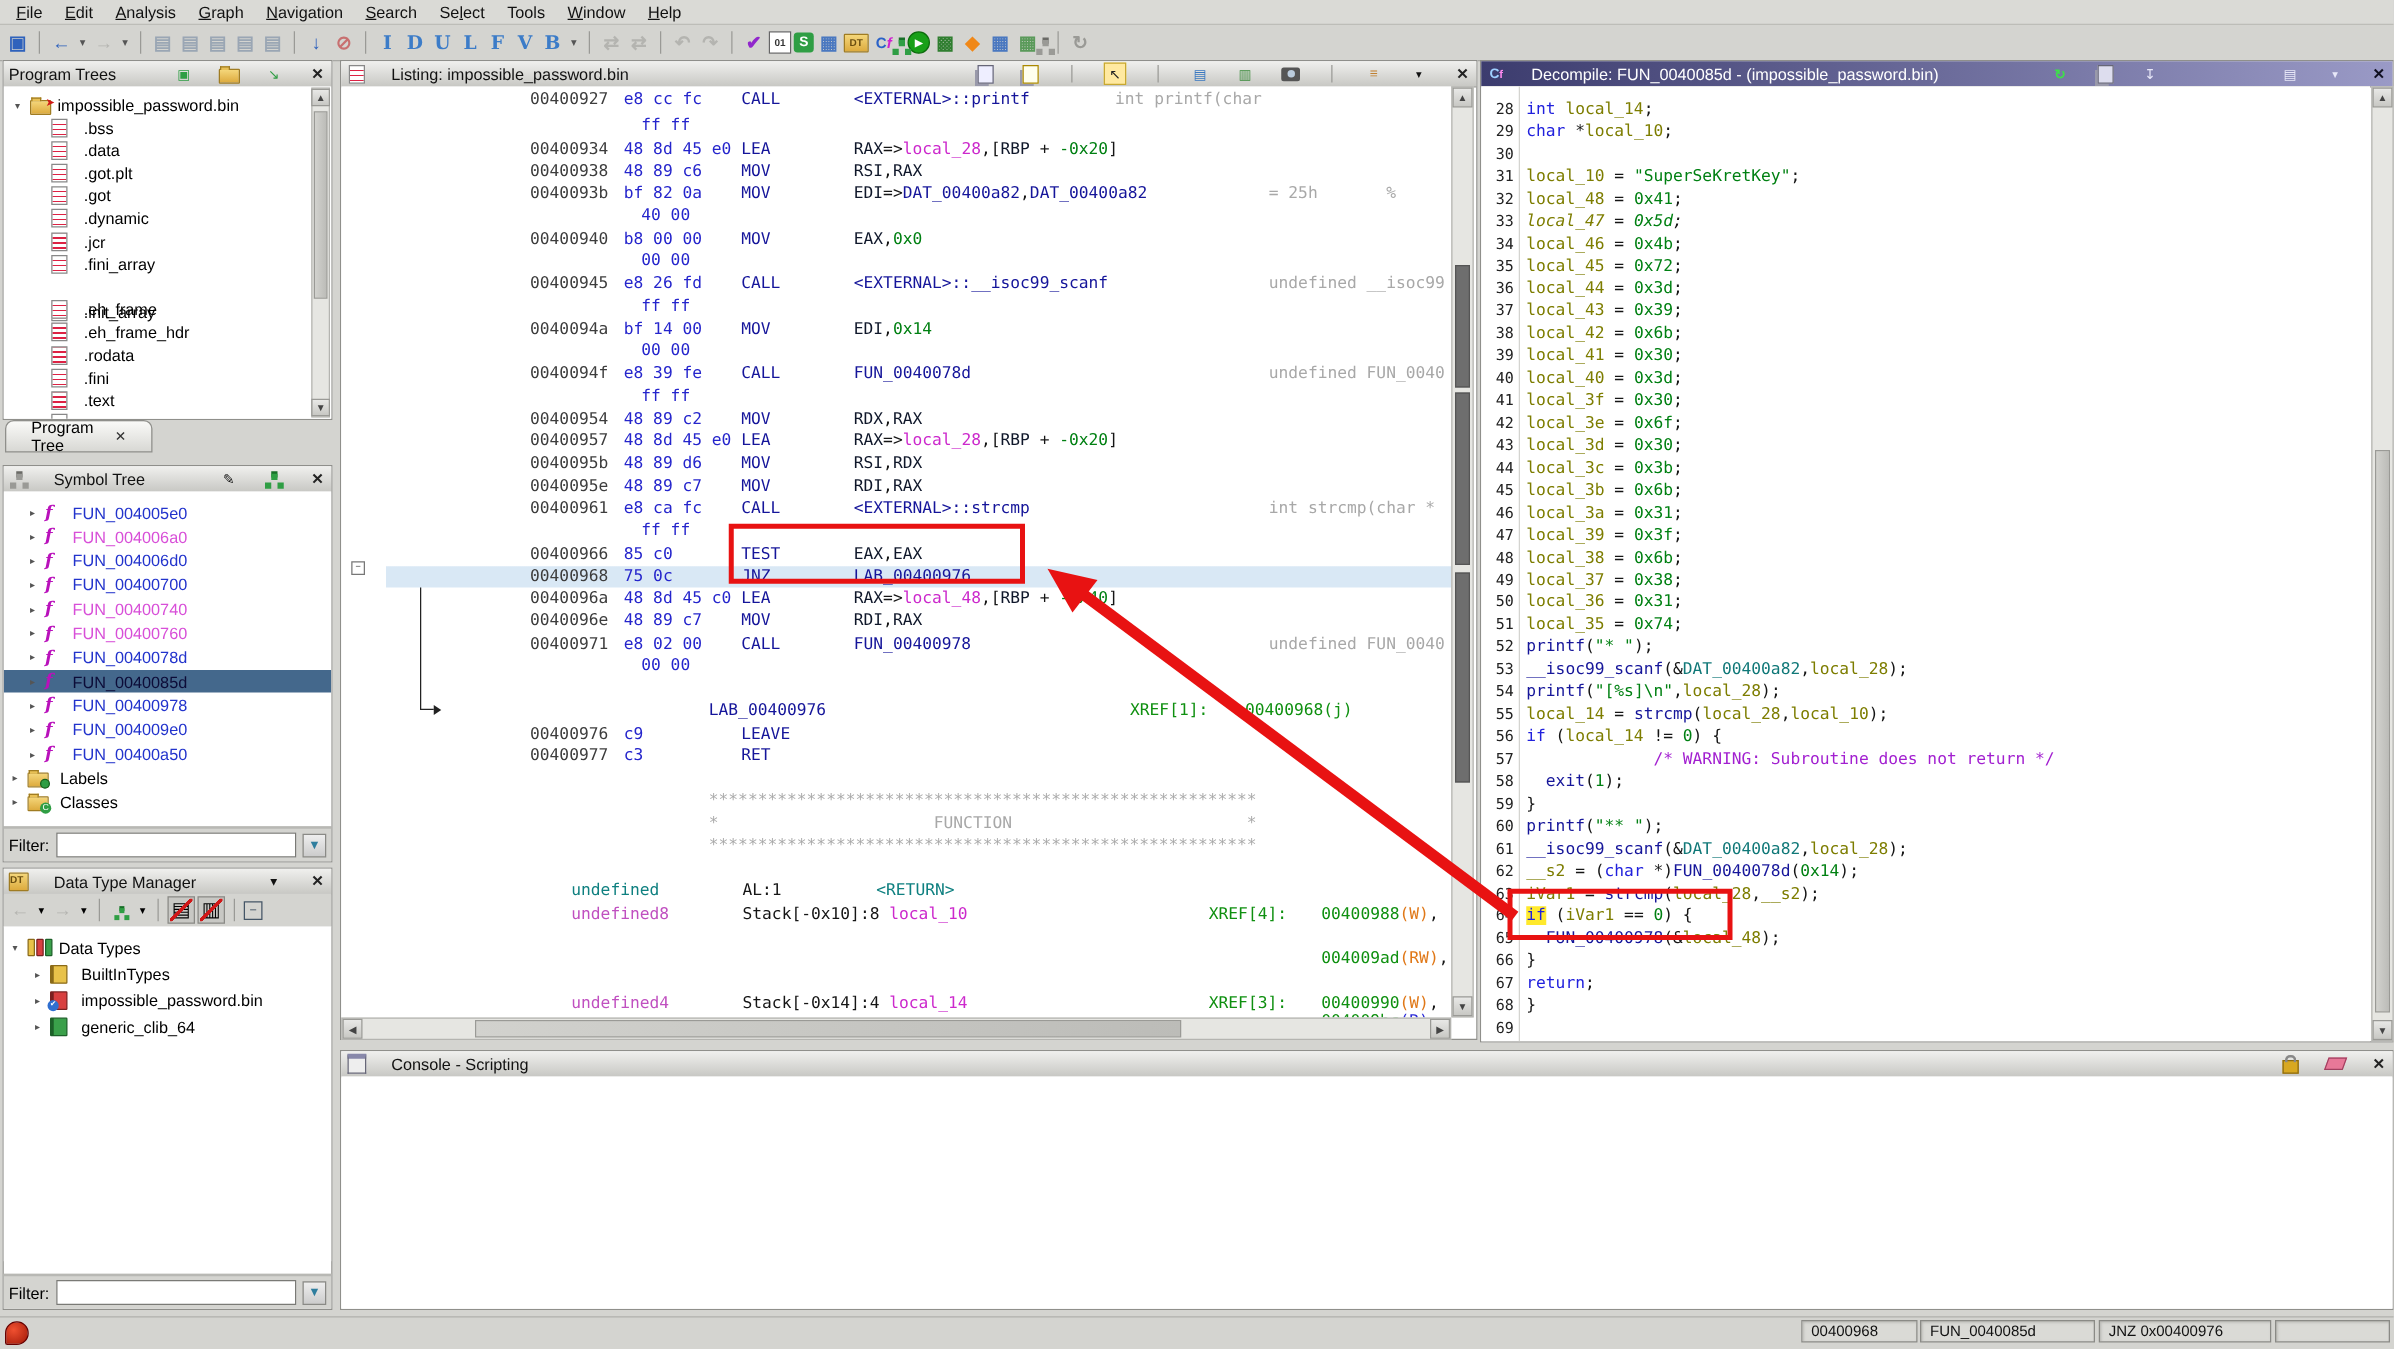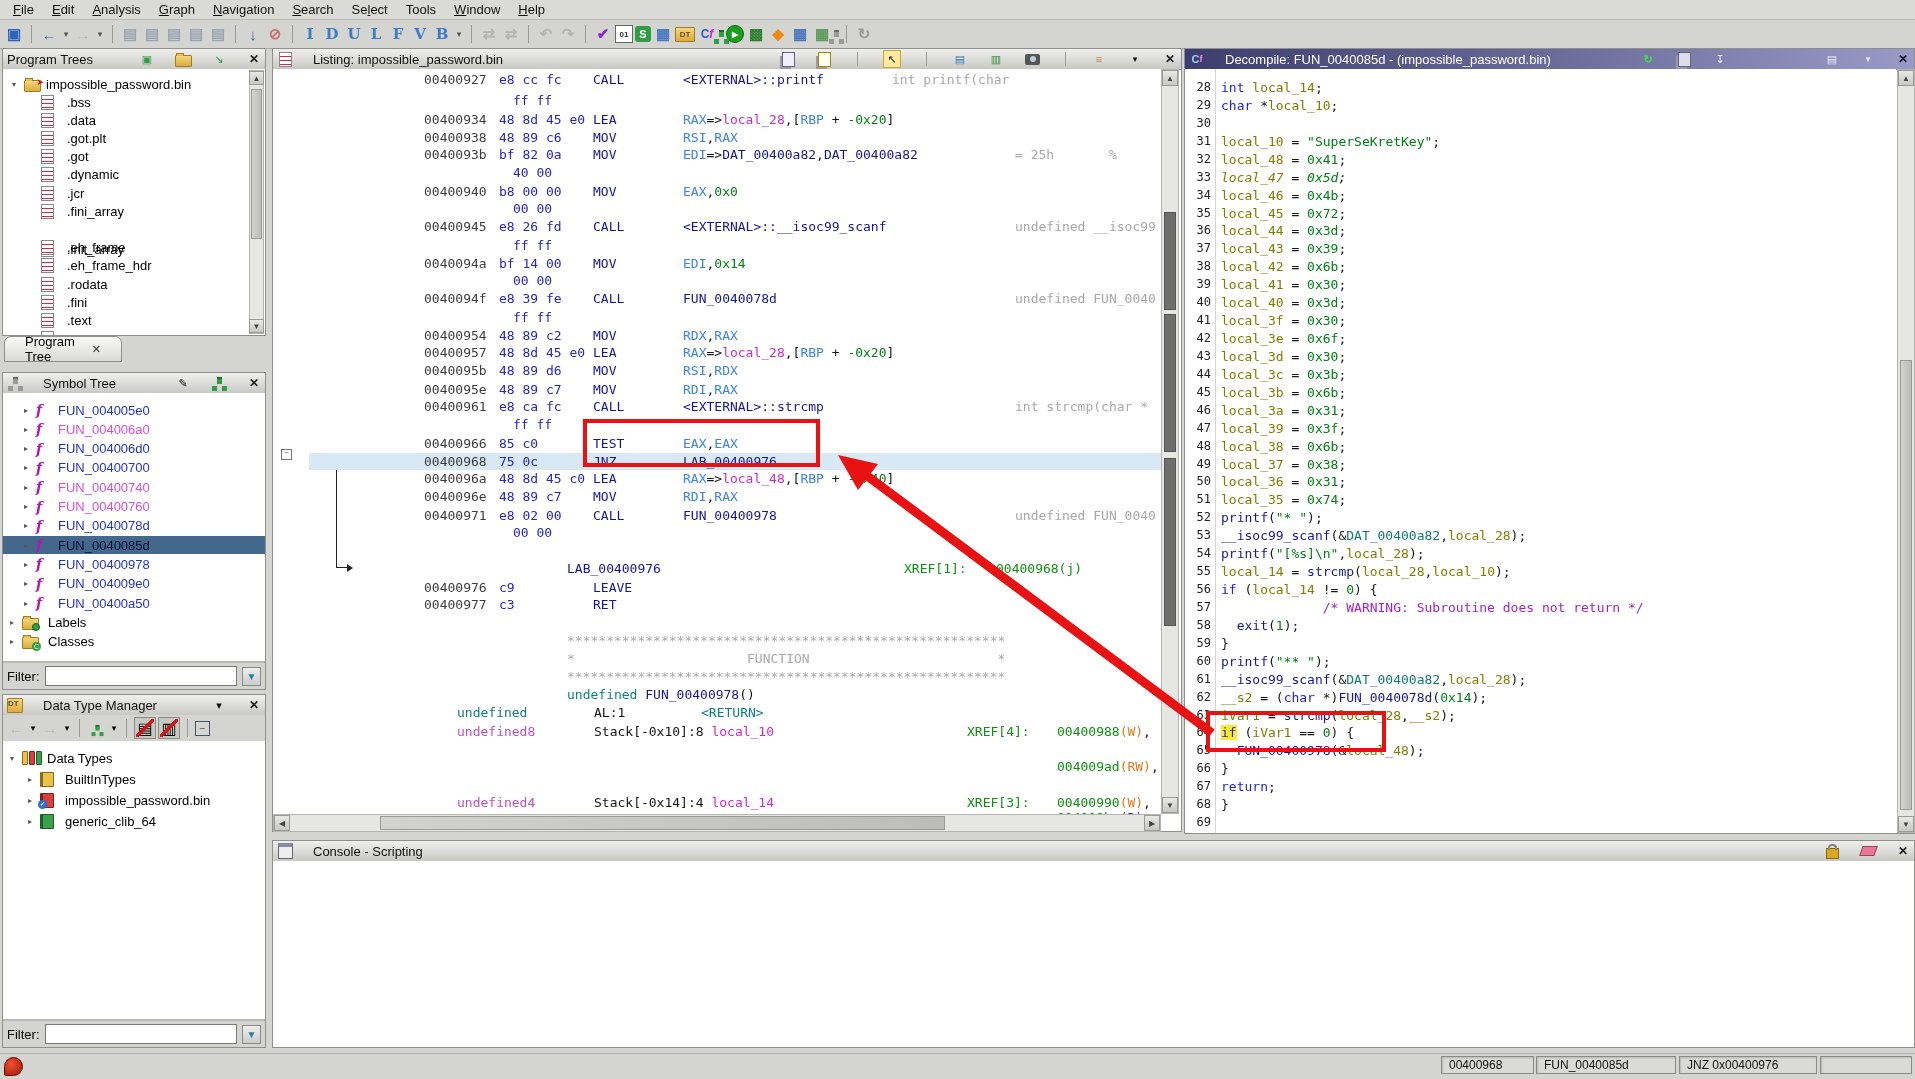--- a/index.html
+++ b/index.html
@@ -52,21 +52,21 @@
   .fbar input{flex:1;height:16px;border:1px solid #7a7a76;background:#fff;min-width:10px}
   .fbtn{width:17px;height:17px;border:1px solid #8a8a86;background:linear-gradient(#eee,#ccc);display:flex;align-items:center;justify-content:center;font-size:10px;color:#2f7e9e;flex:0 0 auto}
   
   #pt-tab{position:absolute;left:4px;top:336px;width:118px;height:26px;background:linear-gradient(#fafaf8,#d8d8d4);border:1px solid #8f8f8b;border-radius:7px 7px 0 0;display:flex;align-items:center;font-size:13px;padding:0 20px;gap:8px;box-sizing:border-box}
   
   .codefont{font-family:"DejaVu Sans Mono",monospace;font-size:13px}
   #listing-content{position:absolute;left:0;top:20px;width:888px;height:745px;background:#fff;overflow:hidden}
   .lrow{position:absolute;left:0;width:100%;height:17px;white-space:pre}
   .lrow-hl{background:linear-gradient(to right,rgba(0,0,0,0) 36px,#d9e8f5 36px)}
   .lrun{position:absolute;top:1px}
-  .tk-a{color:#3d3d3d}.tk-b{color:#2525cc}.tk-m{color:#15159a}.tk-l{color:#15159a}.tk-r{color:#3b82f6}
+  .tk-a{color:#3d3d3d}.tk-b{color:#2525cc}.tk-m{color:#15159a}.tk-l{color:#15159a}.tk-r{color:#0f172a}
   .tk-c{color:#008012}.tk-v{color:#cc29cc}.tk-g{color:#a8a8a8}.tk-x{color:#0f9010}.tk-xw{color:#e07818}
   .tk-xr{color:#2b2bd8}.tk-t{color:#0f8080}.tk-u{color:#c050c0}.tk-sep{color:#a8a8a8}.tk-p{color:#151515}
   
   .sbtrack{position:absolute;background:#e6e6e2;border:1px solid #b4b4b0;box-sizing:border-box}
   .sbtn{position:absolute;width:16px;height:16px;background:linear-gradient(#e8e8e6,#c8c8c4);border:1px solid #9a9a96;font-size:8px;color:#444;display:flex;align-items:center;justify-content:center;box-sizing:border-box}
   .thumb{position:absolute;background:linear-gradient(to right,#d2d2ce,#bcbcb8);border:1px solid #9a9a96;box-sizing:border-box}
   .thumbd{position:absolute;background:#6e6e6e;border:1px solid #555;box-sizing:border-box}
   
   #dec-content{position:absolute;left:0;top:20px;width:711px;height:764px;background:#fff;overflow:hidden}
   .gsep{position:absolute;left:30px;top:0;bottom:0;width:1px;background:#d4d4d0}
@@ -456,21 +456,20 @@
       <div class="lrow" style="top: 401px;"><span class="lrun" style="left: 151px;"><span class="tk-a">0040096a</span></span><span class="lrun" style="left: 226px;"><span class="tk-b">48 8d 45 c0</span></span><span class="lrun" style="left: 320px;"><span class="tk-m">LEA</span></span><span class="lrun" style="left: 410px;"><span class="tk-r">RAX</span><span class="tk-p">=&gt;</span><span class="tk-v">local_48</span><span class="tk-p">,[</span><span class="tk-r">RBP</span><span class="tk-p"> + </span><span class="tk-c">-0x40</span><span class="tk-p">]</span></span></div>
       <div class="lrow" style="top: 419px;"><span class="lrun" style="left: 151px;"><span class="tk-a">0040096e</span></span><span class="lrun" style="left: 226px;"><span class="tk-b">48 89 c7</span></span><span class="lrun" style="left: 320px;"><span class="tk-m">MOV</span></span><span class="lrun" style="left: 410px;"><span class="tk-r">RDI</span><span class="tk-p">,</span><span class="tk-r">RAX</span></span></div>
       <div class="lrow" style="top: 438px;"><span class="lrun" style="left: 151px;"><span class="tk-a">00400971</span></span><span class="lrun" style="left: 226px;"><span class="tk-b">e8 02 00</span></span><span class="lrun" style="left: 320px;"><span class="tk-m">CALL</span></span><span class="lrun" style="left: 410px;"><span class="tk-l">FUN_00400978</span></span><span class="lrun" style="left: 742px;"><span class="tk-g">undefined FUN_0040</span></span></div>
       <div class="lrow" style="top: 455px;"><span class="lrun" style="left: 240px;"><span class="tk-b">00 00</span></span></div>
       <div class="lrow" style="top: 491px;"><span class="lrun" style="left: 294px;"><span class="tk-l">LAB_00400976</span></span><span class="lrun" style="left: 631px;"><span class="tk-x">XREF[1]:</span></span><span class="lrun" style="left: 723px;"><span class="tk-x">00400968(j)</span></span></div>
       <div class="lrow" style="top: 510px;"><span class="lrun" style="left: 151px;"><span class="tk-a">00400976</span></span><span class="lrun" style="left: 226px;"><span class="tk-b">c9</span></span><span class="lrun" style="left: 320px;"><span class="tk-m">LEAVE</span></span></div>
       <div class="lrow" style="top: 527px;"><span class="lrun" style="left: 151px;"><span class="tk-a">00400977</span></span><span class="lrun" style="left: 226px;"><span class="tk-b">c3</span></span><span class="lrun" style="left: 320px;"><span class="tk-m">RET</span></span></div>
       <div class="lrow" style="top: 563px;"><span class="lrun" style="left: 294px;"><span class="tk-sep">********************************************************</span></span></div>
       <div class="lrow" style="top: 581px;"><span class="lrun" style="left: 294px;"><span class="tk-sep">*                      FUNCTION                        *</span></span></div>
       <div class="lrow" style="top: 599px;"><span class="lrun" style="left: 294px;"><span class="tk-sep">********************************************************</span></span></div>
-      <div class="lrow" style="top: 617px;"><span class="lrun" style="left: 294px;"><span class="tk-t">undefined </span><span class="tk-l">FUN_00400978</span><span class="tk-p">()</span></span></div>
       <div class="lrow" style="top: 635px;"><span class="lrun" style="left: 184px;"><span class="tk-t">undefined</span></span><span class="lrun" style="left: 321px;"><span class="tk-p">AL:1</span></span><span class="lrun" style="left: 428px;"><span class="tk-t">&lt;RETURN&gt;</span></span></div>
       <div class="lrow" style="top: 654px;"><span class="lrun" style="left: 184px;"><span class="tk-u">undefined8</span></span><span class="lrun" style="left: 321px;"><span class="tk-p">Stack[-0x10]:8 </span><span class="tk-v">local_10</span></span><span class="lrun" style="left: 694px;"><span class="tk-x">XREF[4]:</span></span><span class="lrun" style="left: 784px;"><span class="tk-x">00400988</span><span class="tk-xw">(W)</span><span class="tk-p">,</span></span></div>
       <div class="lrow" style="top: 689px;"><span class="lrun" style="left: 784px;"><span class="tk-x">004009ad</span><span class="tk-xw">(RW)</span><span class="tk-p">,</span></span></div>
       <div class="lrow" style="top: 725px;"><span class="lrun" style="left: 184px;"><span class="tk-u">undefined4</span></span><span class="lrun" style="left: 321px;"><span class="tk-p">Stack[-0x14]:4 </span><span class="tk-v">local_14</span></span><span class="lrun" style="left: 694px;"><span class="tk-x">XREF[3]:</span></span><span class="lrun" style="left: 784px;"><span class="tk-x">00400990</span><span class="tk-xw">(W)</span><span class="tk-p">,</span></span></div>
       <div class="lrow" style="top: 740px;"><span class="lrun" style="left: 784px;"><span class="tk-x">004009bc</span><span class="tk-xr">(R)</span></span></div>
     </div>
   <div class="sbtrack" style="left:888px;top:20px;width:18px;height:745px">
     <div class="sbtn" style="left:0;top:0">▲</div>
     <div class="thumbd" style="left:2px;top:142px;width:12px;height:98px"></div>
     <div class="thumbd" style="left:2px;top:244px;width:12px;height:138px"></div>

